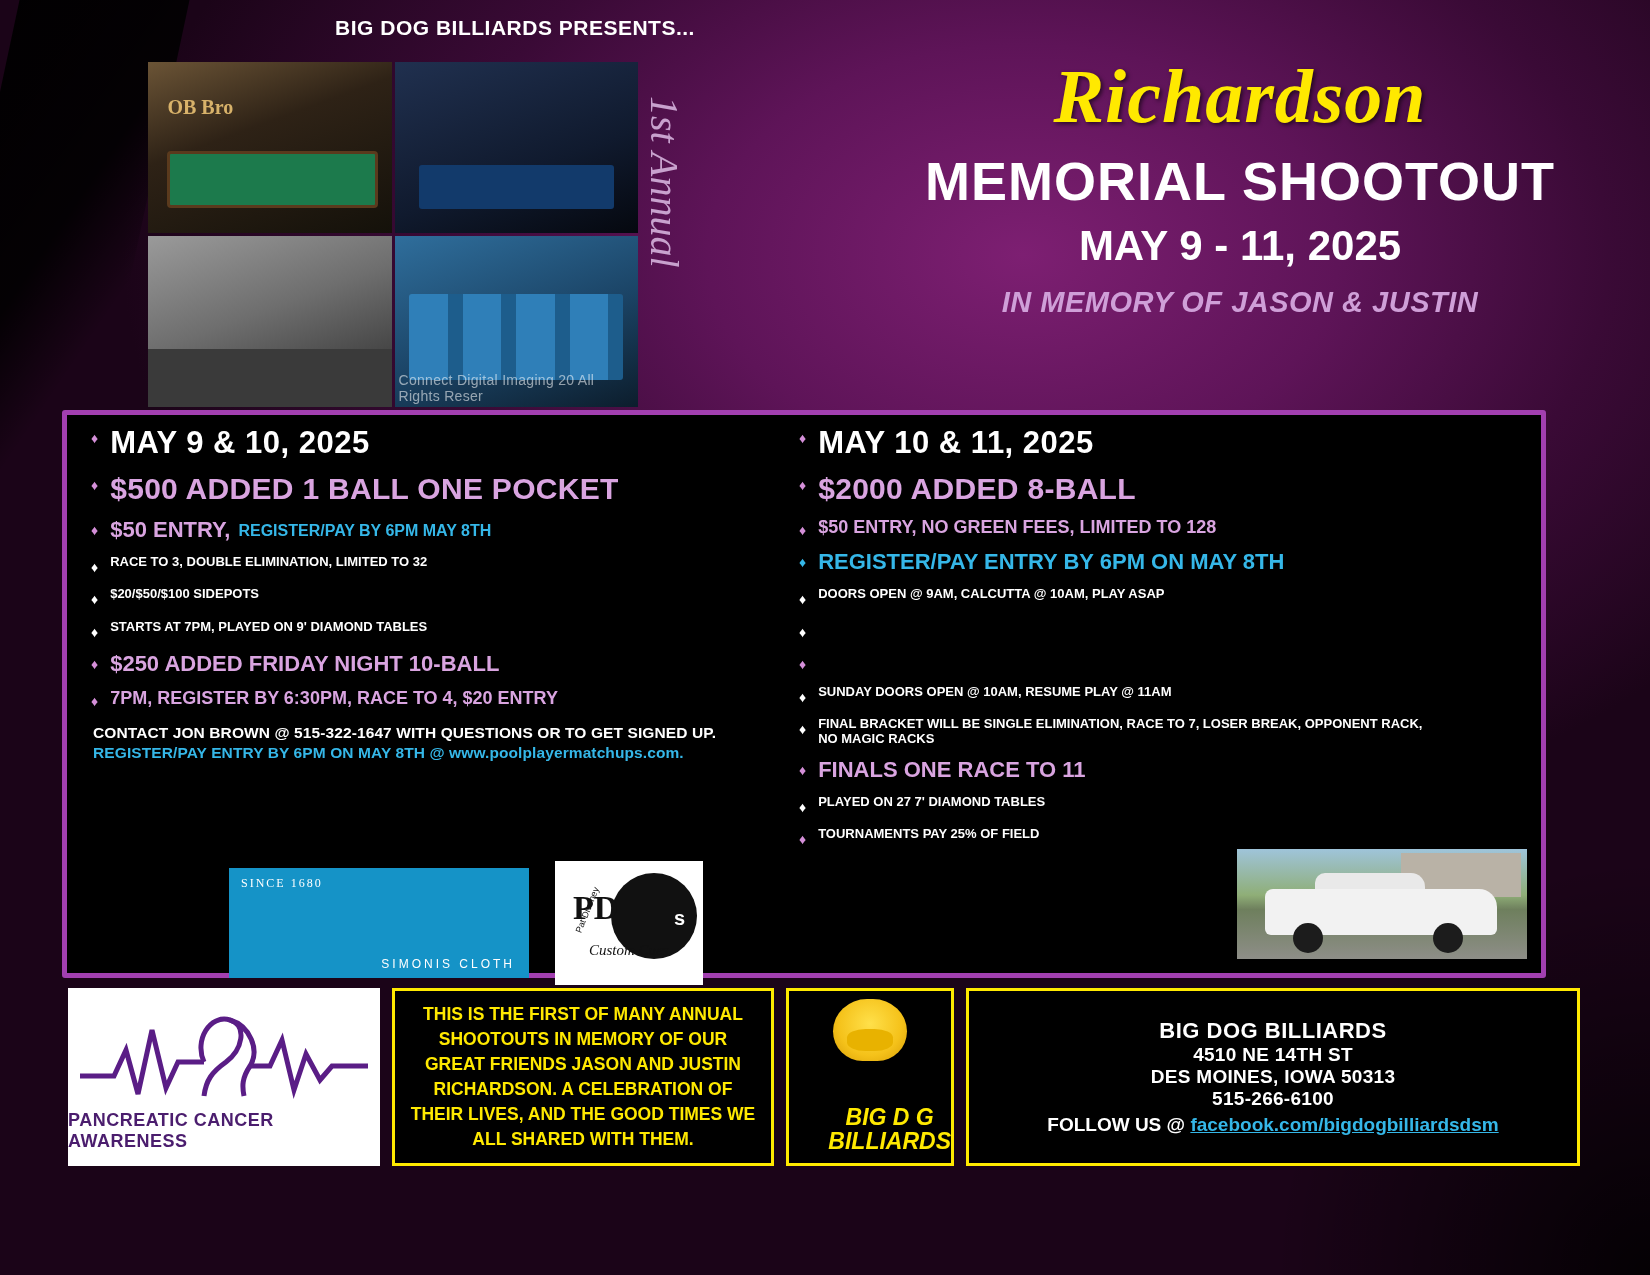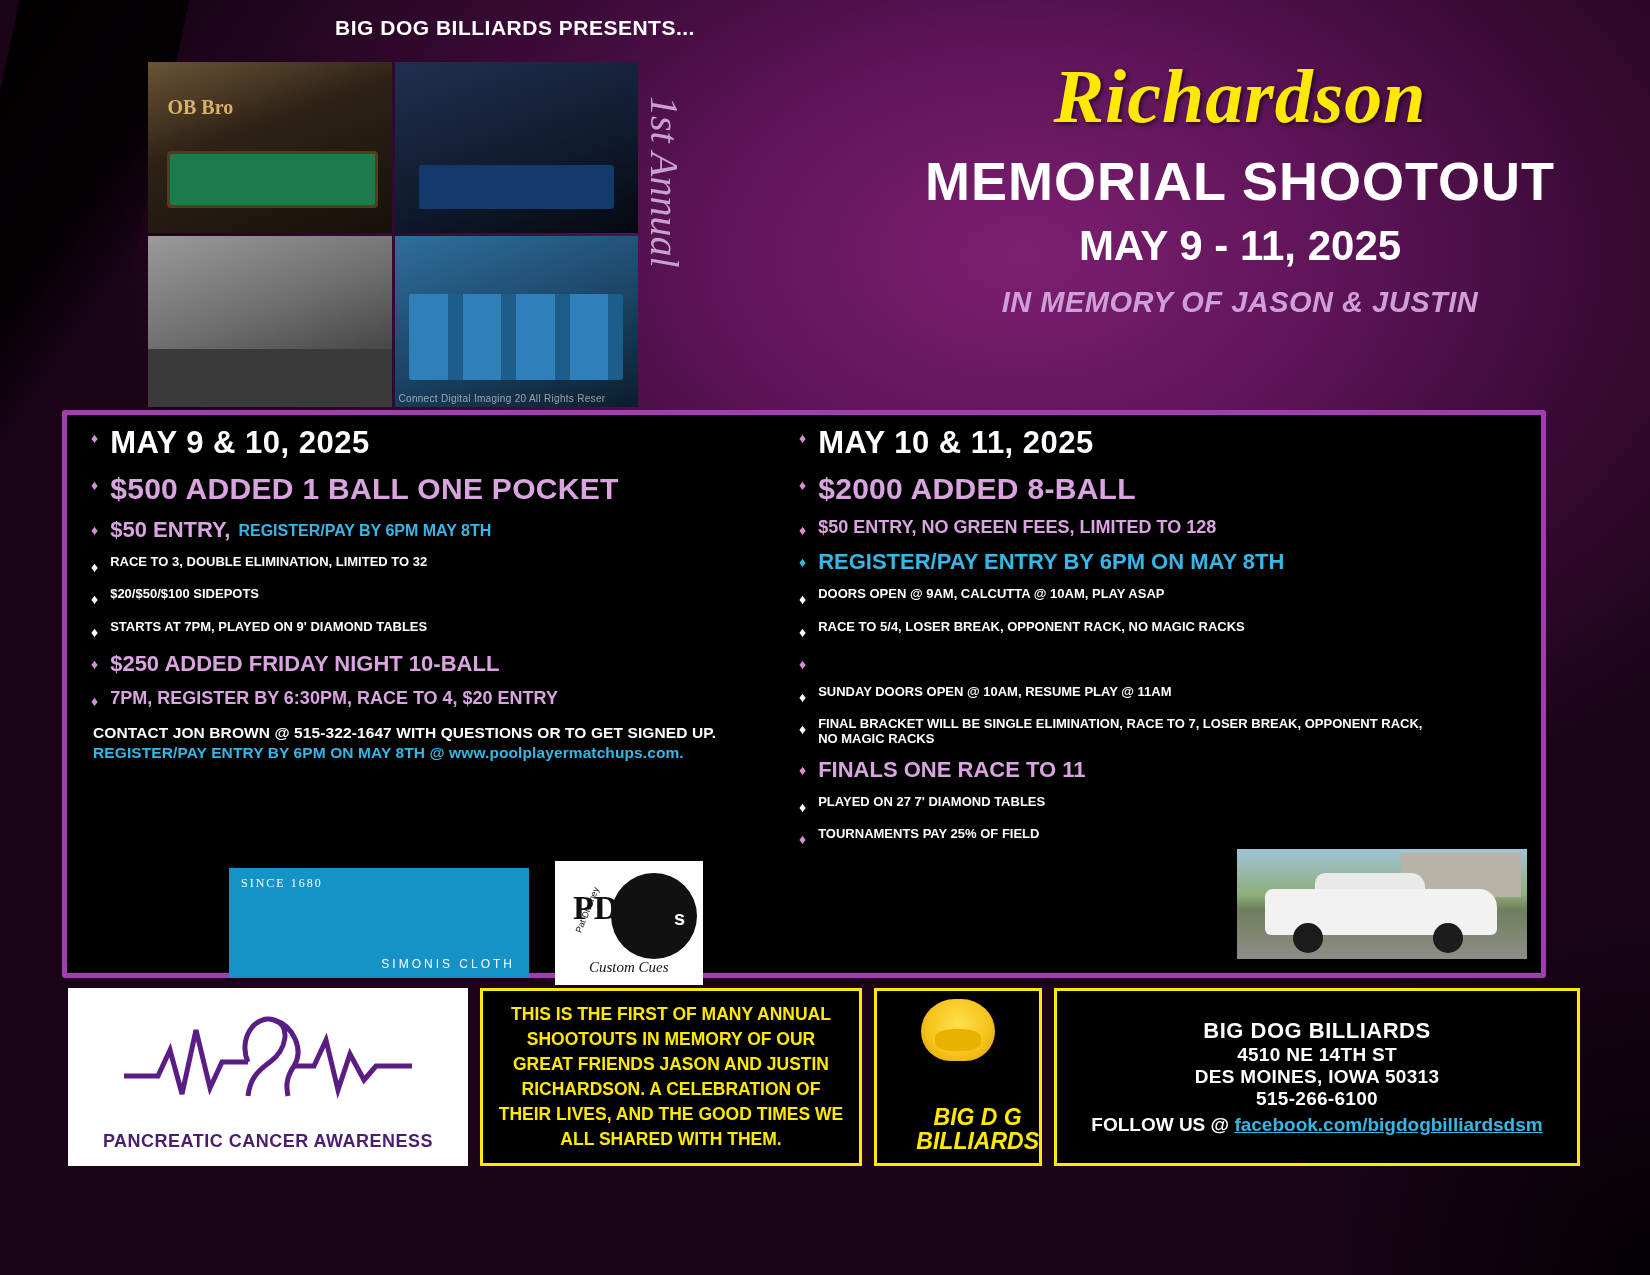--- a/index.html
+++ b/index.html
@@ -40,21 +40,21 @@
   .ph2{background:linear-gradient(160deg,#20304f 0%,#101a2e 60%,#05080f 100%);}
   .ph3{background:linear-gradient(160deg,#9a9a9a 0%,#6e6e6e 45%,#2b2b2b 100%);}
   .ph4{background:linear-gradient(160deg,#2f6e9c 0%,#1b4466 55%,#0c1d2c 100%);}
   .ph1:after{content:"";position:absolute;left:8%;top:52%;width:84%;height:30%;
     background:linear-gradient(180deg,#1e7a4d,#12build);background:#1c7a4c;border:3px solid #5a3a1d;border-radius:4px;}
   .ph1:before{content:"OB Bro";position:absolute;left:8%;top:20%;color:#d8b26a;font-size:20px;font-weight:bold;font-family:"Liberation Serif",serif;}
   .ph2:after{content:"";position:absolute;left:10%;top:60%;width:80%;height:26%;background:#123a6b;border-radius:3px;}
   .ph3:after{content:"";position:absolute;left:0;bottom:0;width:100%;height:34%;background:#3a3a3a;}
   .ph4:after{content:"";position:absolute;left:6%;top:34%;width:88%;height:50%;
     background:repeating-linear-gradient(90deg,#2f7fb8 0 18%,#1d5d8c 18% 25%);border-radius:3px;}
-  .ph-cap{position:absolute;left:4px;bottom:3px;color:rgba(255,255,255,.55);font-size:10px;letter-spacing:.3px;z-index:3;}
+  .ph-cap{position:absolute;left:4px;bottom:3px;color:rgba(255,255,255,.55);font-size:14px;letter-spacing:.3px;z-index:3;}
 
   .annual{
     position:absolute;left:688px;top:96px;z-index:6;
     color:#c8a2ce;font-family:"Liberation Serif",serif;font-style:italic;font-size:40px;
     transform:rotate(90deg);transform-origin:left top;white-space:nowrap;
   }
 
   .head-right{position:absolute;left:880px;top:58px;width:720px;text-align:center;z-index:6;}
   .richardson{
     color:#ffe900;font-family:"Liberation Serif",serif;font-style:italic;font-weight:bold;
@@ -97,38 +97,38 @@
   }
   .simonis .since{position:absolute;left:12px;top:8px;color:#fff;font-size:12px;letter-spacing:2px;font-family:"Liberation Serif",serif;}
   .simonis .name{color:#fff;font-family:"Liberation Serif",serif;font-style:italic;font-size:40px;text-align:center;margin-top:6px;}
   .simonis .sub{position:absolute;right:14px;bottom:7px;color:#fff;font-size:12px;letter-spacing:3px;margin-left:9px;}
   .pd{
     width:148px;height:124px;background:#fff;position:relative;overflow:hidden;
   }
   .pd .circle{position:absolute;right:6px;top:12px;width:86px;height:86px;border-radius:50%;background:#111;}
   .pd .pdtxt{position:absolute;left:18px;top:28px;color:#111;font-size:34px;font-weight:bold;font-family:"Liberation Serif",serif;}
   .pd .s{position:absolute;right:18px;top:46px;color:#fff;font-size:20px;font-weight:bold;}
-  .pd .cc{position:absolute;left:34px;bottom:9px;color:#111;font-size:15px;font-family:"Liberation Serif",serif;font-style:italic;}
+  .pd .cc{position:absolute;left:34px;bottom:26px;color:#111;font-size:15px;font-family:"Liberation Serif",serif;font-style:italic;}
   .pd .pdv{position:absolute;left:8px;top:44px;color:#111;font-size:9px;transform:rotate(-68deg);}
 
   .carphoto{
     position:absolute;left:1156px;top:424px;width:290px;height:110px;
     background:linear-gradient(180deg,#9fc4da 0%,#8fae77 42%,#6e7f5d 55%,#8e8e88 100%);
     overflow:hidden;border:0;
   }
   .carphoto .car{position:absolute;left:28px;top:40px;width:232px;height:46px;background:#f2f2f2;border-radius:8px 18px 6px 6px;}
   .carphoto .cab{position:absolute;left:78px;top:24px;width:110px;height:24px;background:#e9e9e9;border-radius:10px 14px 0 0;}
   .carphoto .w1{position:absolute;left:56px;top:74px;width:30px;height:30px;border-radius:50%;background:#1c1c1c;}
   .carphoto .w2{position:absolute;left:196px;top:74px;width:30px;height:30px;border-radius:50%;background:#1c1c1c;}
   .carphoto .house{position:absolute;right:6px;top:4px;width:120px;height:44px;background:#b9b2a6;}
 
   
   .bottom{position:absolute;left:68px;top:988px;width:1512px;height:178px;display:flex;gap:12px;z-index:8;}
   .pancreatic{
-    width:400px;background:#fff;position:relative;display:flex;flex-direction:column;
+    width:312px;background:#fff;position:relative;display:flex;flex-direction:column;
     align-items:center;justify-content:flex-end;padding-bottom:14px;box-sizing:border-box;
   }
   .pancreatic .label{color:#4b1d6e;font-size:18px;font-weight:bold;letter-spacing:.5px;}
   .pancreatic svg{position:absolute;top:22px;left:50%;transform:translateX(-50%);}
   .blurb{
     width:382px;background:#000;border:3px solid #ffe900;box-sizing:border-box;
     display:flex;align-items:center;justify-content:center;padding:8px 14px;
   }
   .blurb p{margin:0;color:#ffe900;font-size:17.5px;font-weight:bold;text-align:center;line-height:1.42;}
   .bigdoglogo{
@@ -234,21 +234,20 @@
         <div class="li">
           <span class="bullet blue">♦</span>
           <span class="t-blue">REGISTER/PAY ENTRY BY 6PM ON MAY 8TH</span>
         </div>
         <div class="li">
           <span class="bullet">♦</span>
           <span class="t-small">DOORS OPEN @ 9AM, CALCUTTA @ 10AM, PLAY ASAP</span>
         </div>
         <div class="li">
           <span class="bullet">♦</span>
-          <span class="t-small">RACE TO 5/4, LOSER BREAK, OPPONENT RACK, NO MAGIC RACKS</span>
         </div>
         <div class="li">
           <span class="bullet pink">♦</span>
         </div>
         <div class="li">
           <span class="bullet">♦</span>
           <span class="t-small">SUNDAY DOORS OPEN @ 10AM, RESUME PLAY @ 11AM</span>
         </div>
         <div class="li">
           <span class="bullet">♦</span>

